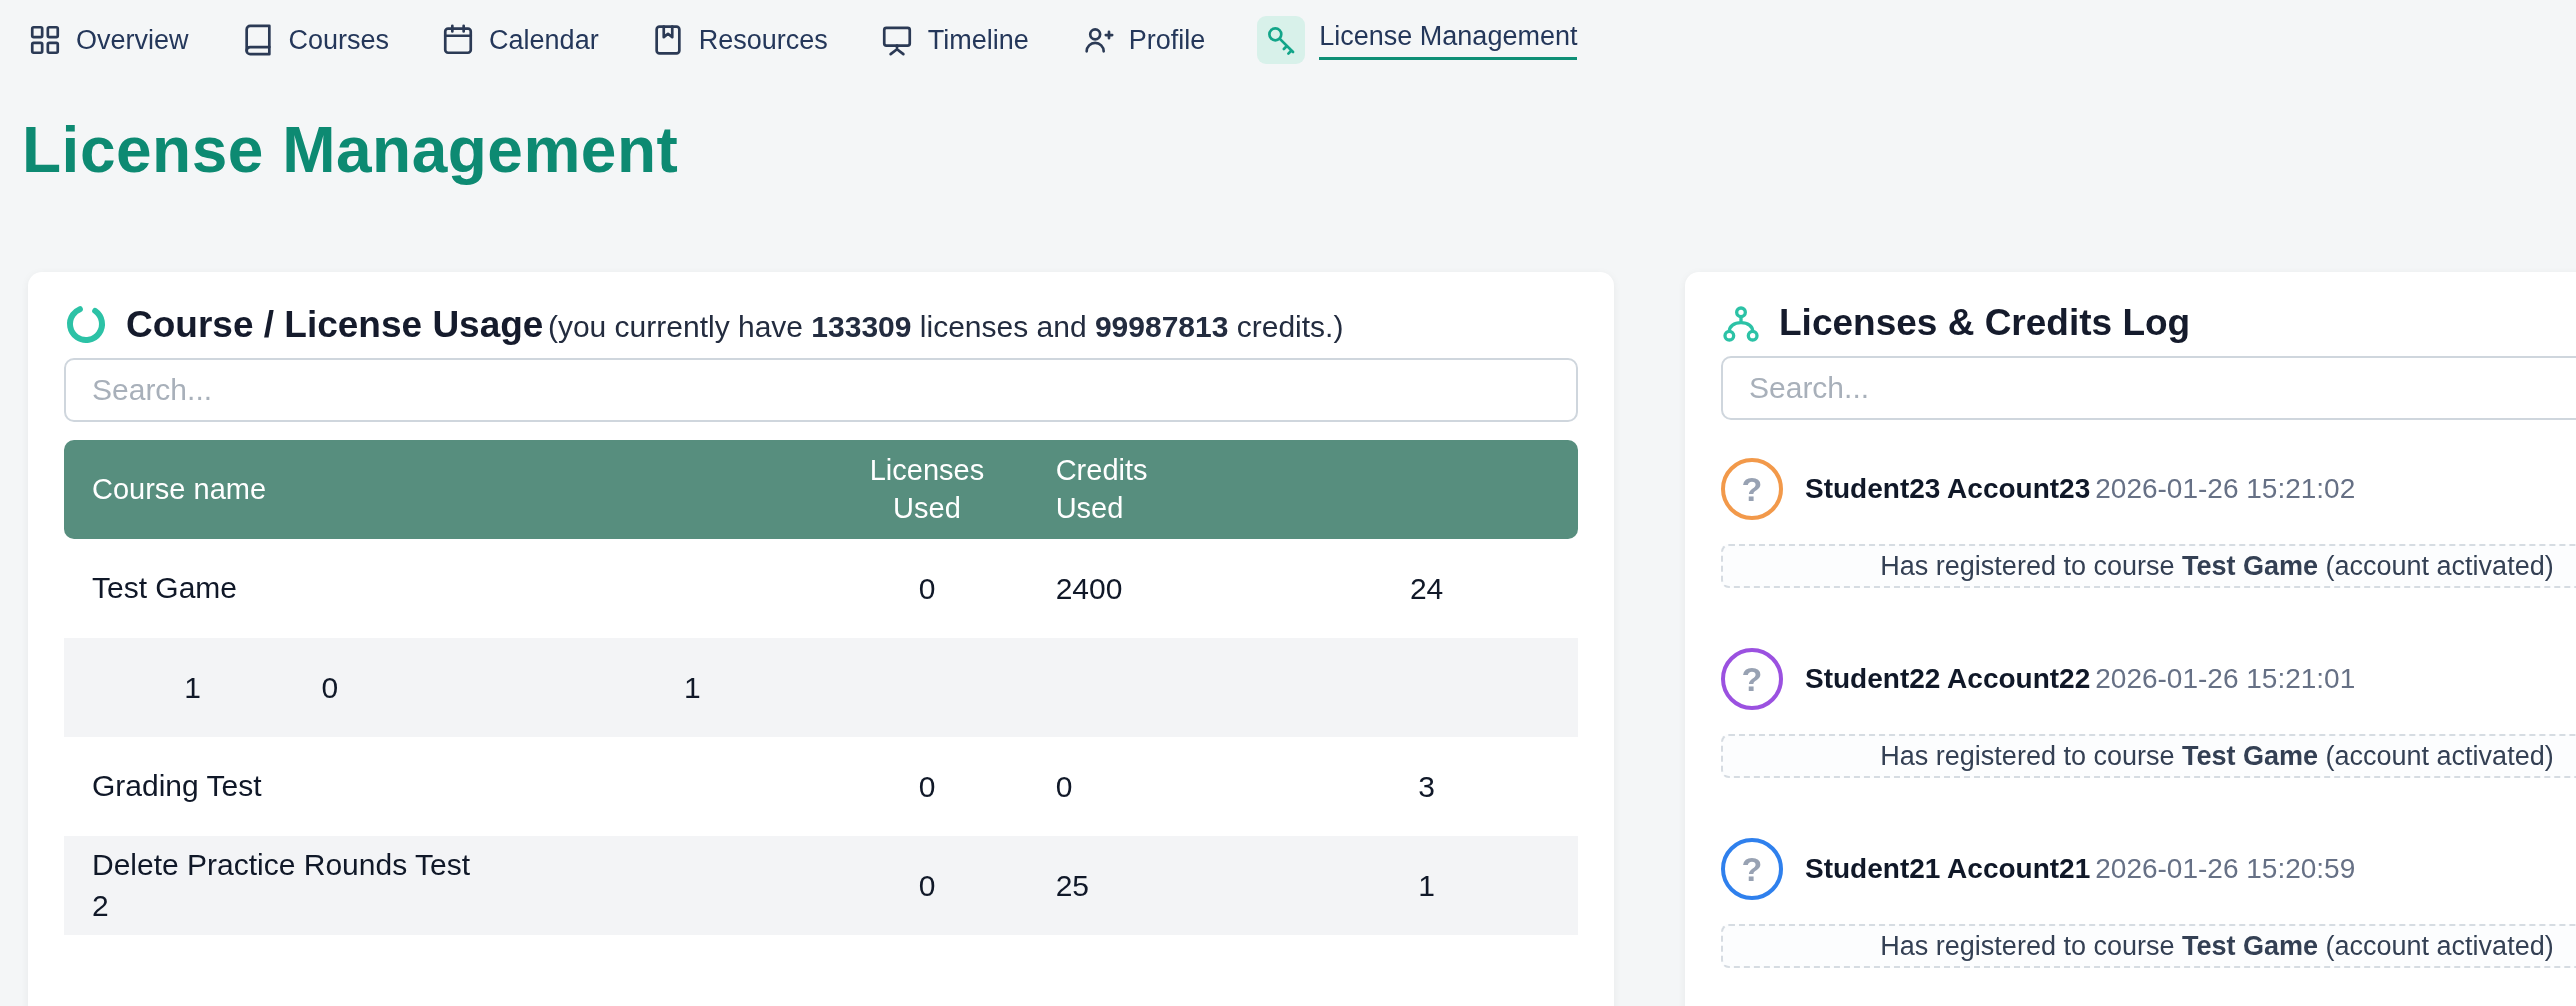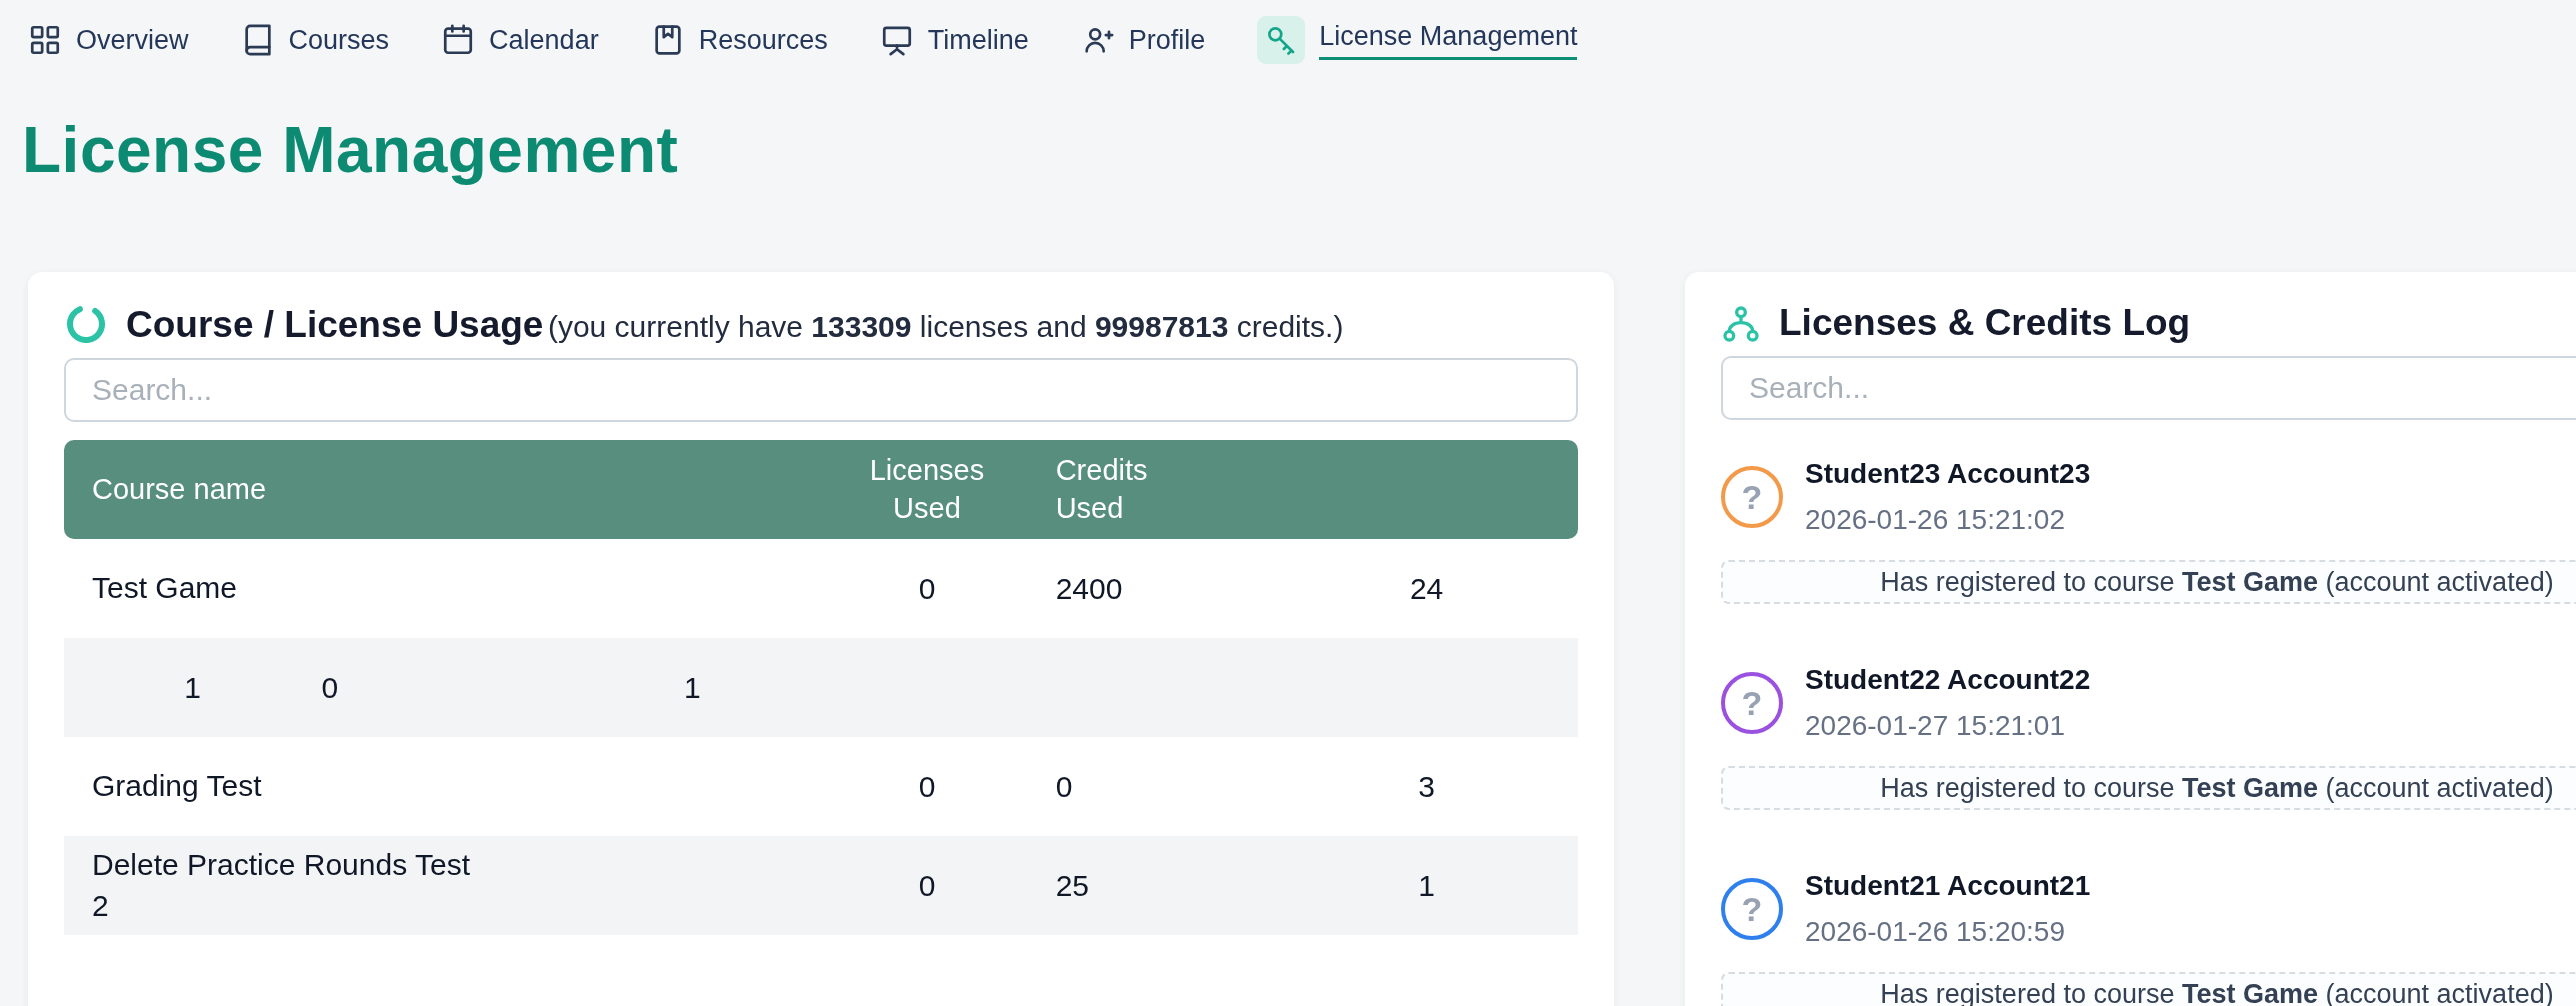--- a/index.html
+++ b/index.html
@@ -42,21 +42,21 @@
   .col-name{width:48.5%;box-sizing:border-box;padding-left:28px;padding-right:24px;white-space:pre-line;line-height:1.35;}
   .col-a{width:17%;text-align:center;white-space:pre-line;}
   .col-b{width:14.5%;text-align:left;white-space:pre-line;}
   .col-c{width:20%;text-align:center;white-space:pre-line;}
   
   .entry{margin-bottom:60px;}
   .entry-head{display:flex;align-items:center;gap:22px;}
   .avatar{width:62px;height:62px;box-sizing:border-box;border-radius:50%;border:4px solid #ccc;
           background:#fff;display:flex;align-items:center;justify-content:center;
           font-size:34px;font-weight:700;color:#98a2b3;flex-shrink:0;}
-  .entry-meta{display:flex;flex-direction:column;gap:14px;}
+  .entry-meta{display:flex;flex-direction:row;gap:5px;}
   .entry-name{font-size:28px;font-weight:700;color:#101828;}
   .entry-time{font-size:28px;color:#667085;}
   .entry-msg{margin-top:24px;min-height:44px;box-sizing:border-box;border:2px dashed #d6dce2;
              background:#fcfdfe;border-radius:8px;display:flex;align-items:center;justify-content:center;
              font-size:27px;color:#344054;white-space:pre-wrap;}
   .entry-msg b{font-weight:700;}
 </style>
 </head>
 <body>
 
@@ -215,21 +215,21 @@
       </div>
       <div class="entry-msg"><span>Has registered to course </span><b>Test Game</b><span> (account activated)</span></div>
     </div>
 
     
     <div class="entry">
       <div class="entry-head">
         <div class="avatar" style="border-color: rgb(155, 81, 224);">?</div>
         <div class="entry-meta">
           <span class="entry-name">Student22 Account22</span>
-          <span class="entry-time">2026-01-27 15:21:01</span>
+          <span class="entry-time">2026-01-26 15:21:01</span>
         </div>
       </div>
       <div class="entry-msg"><span>Has registered to course </span><b>Test Game</b><span> (account activated)</span></div>
     </div>
 
     
     <div class="entry">
       <div class="entry-head">
         <div class="avatar" style="border-color: rgb(47, 128, 237);">?</div>
         <div class="entry-meta">

